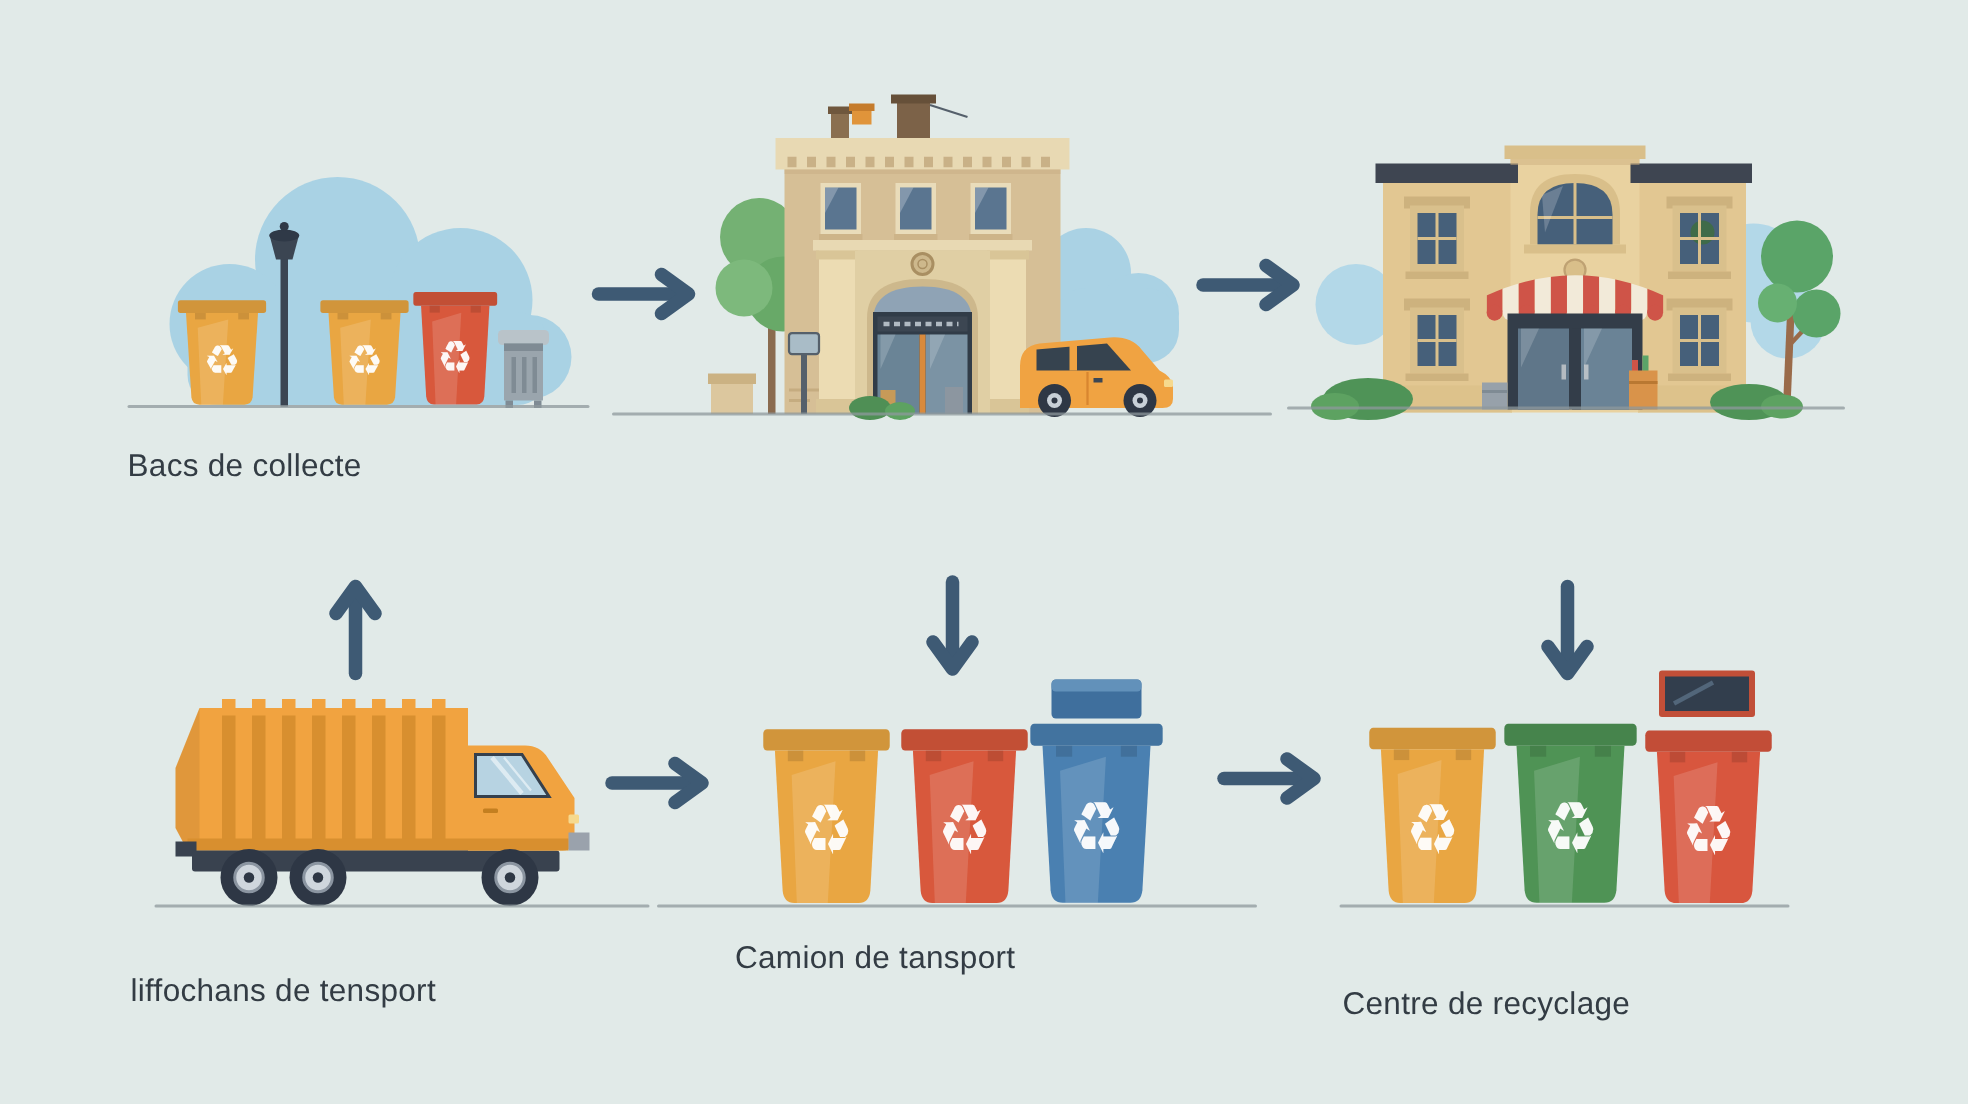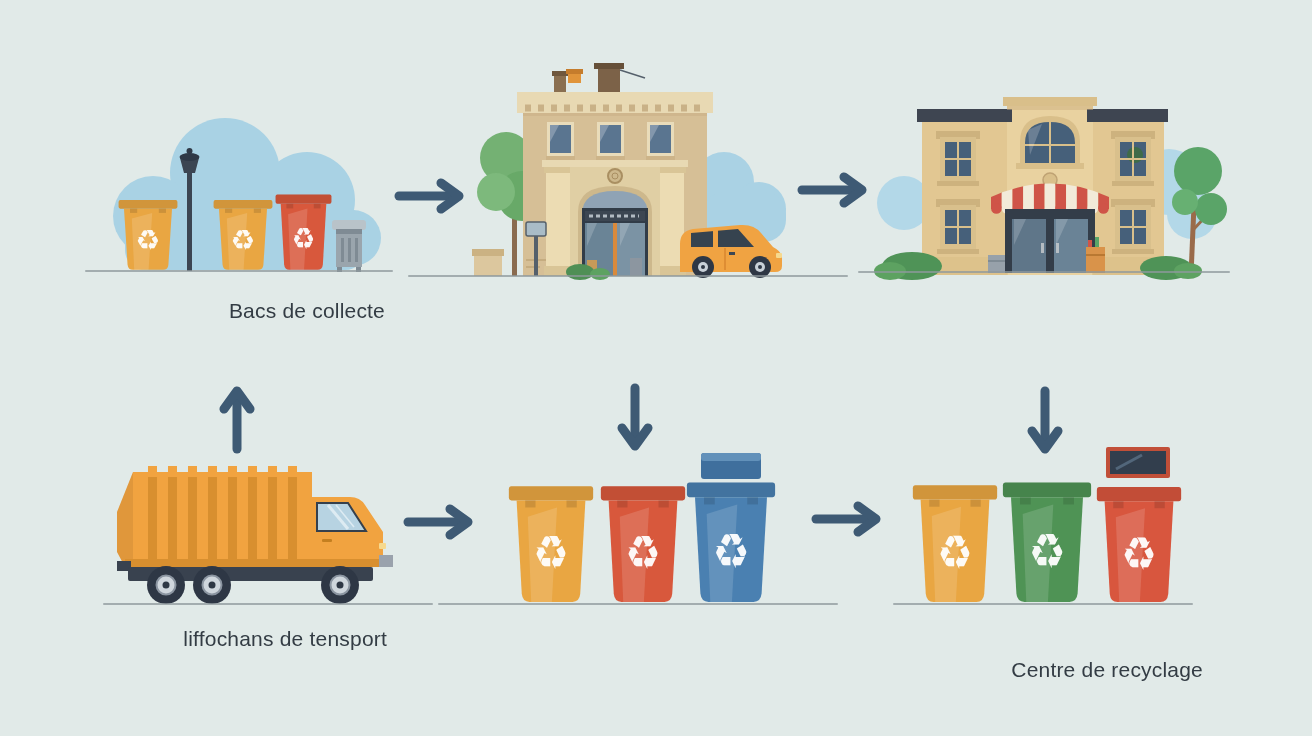--- a/index.html
+++ b/index.html
@@ -1,19 +1,19 @@
 <!DOCTYPE html>
 <html><head>
 <meta charset="utf-8">
 <style>
   html,body{margin:0;padding:0;background:#e1eae8;}
   #canvas{position:relative;width:1312px;height:736px;background:#e1eae8;overflow:hidden;
           font-family:"Liberation Sans", sans-serif;}
   .scene,.arrow,.caption,.ground{position:absolute;}
-  .caption{color:#333c44;font-size:21px;line-height:25.5px;text-align:right;letter-spacing:.2px;}
+  .caption{color:#333c44;font-size:21px;line-height:25.5px;text-align:left;letter-spacing:.2px;}
   .ground{height:2px;background:#8e989c;border-radius:1px;opacity:.75;}
   .arrow svg{display:block;}
   .arrow path{stroke:#3e5a74;stroke-width:9;fill:none;stroke-linecap:round;stroke-linejoin:round;}
   svg{display:block;}
 </style>
 </head>
 <body>
 
 <div id="canvas">
 
@@ -427,20 +427,23 @@
         <path d="M6 18 H62"></path>
         <path d="M48 5 L66 18 L48 31"></path>
       </svg>
   </div>
 
   <div class="caption" style="left:85px;top:298px;width:300px">
     <div>Bacs de collecte</div>
   </div>
   <div class="caption" style="left:480px;top:298px;width:305px">
   </div>
-  <div class="caption" style="left:87px;top:626px;width:300px">
+  <div class="caption" style="left:87px;top:648px;width:300px">
     <div>liffochans de tensport</div>
+  </div>
+  <div class="caption" style="left:490px;top:626px;width:305px">
+    <div>Camion de tansport</div>
   </div>
   <div class="caption" style="left:895px;top:657px;width:308px">
     <div>Centre de recyclage</div>
   </div>
 
 </div>
 
 </body></html>

